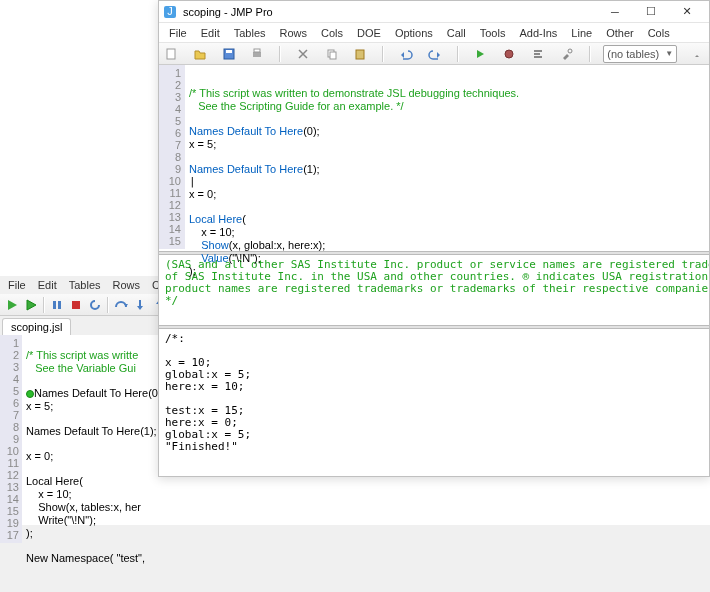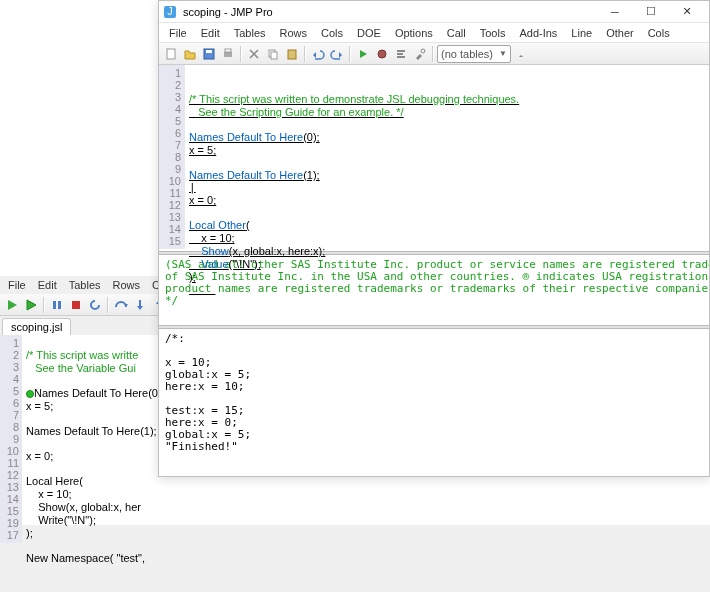--- a/index.html
+++ b/index.html
@@ -4,29 +4,29 @@
 <style>
   * { margin: 0; padding: 0; box-sizing: border-box; font-family: "Segoe UI", Tahoma, sans-serif; font-size: 11px; }
   body { background: #fff; width: 710px; height: 592px; overflow: hidden; }
   .window2 { position: absolute; left: 158px; top: 0; width: 552px; height: 477px; background: #fff; border: 1px solid #c0c0c0; box-shadow: 0 2px 10px rgba(0,0,0,.15); z-index: 2; }
   .titlebar { height: 22px; background: #fff; display: flex; align-items: center; padding: 0 4px; border-bottom: 1px solid #e5e5e5; }
   .titlebar .ticon { width: 14px; height: 14px; margin-right: 6px; display:inline-block; }
   .titlebar .title { flex: 1; color: #000; font-size: 11px; }
   .winbtn { width: 36px; height: 22px; display: flex; align-items: center; justify-content: center; color: #333; }
   .menubar { height: 20px; display: flex; align-items: center; padding: 0 4px; gap: 2px; background: #fff; border-bottom: 1px solid #e5e5e5;}
   .menubar span { padding: 2px 6px; color: #333; }
-  .toolbar { height: 22px; display: flex; align-items: center; padding: 1px 3px; gap: 1px; background: linear-gradient(#fafafa,#ececec); border-bottom: 1px solid #ccc; }
+  .toolbar { height: 22px; display: flex; align-items: center; padding: 1px 3px; gap: 1px; background: linear-gradient(#fafafa,#ececec); border-bottom: 1px solid #ccc; justify-content: space-between; }
   .tbtn { width: 18px; height: 18px; display: flex; align-items: center; justify-content: center; border: 1px solid transparent; border-radius: 2px; }
   .tbtn svg { width: 14px; height: 14px; }
   .tsep { width: 2px; height: 16px; border-left: 1px solid #ccc; border-right: 1px solid #fff; margin: 0 2px; }
   .tblsel { display:inline-flex; align-items:center; height:18px; border:1px solid #a6a6a6; background:#fff; padding:0 3px; color:#555; border-radius:2px;}
   .tblsel .dd { margin-left:6px; font-size:8px; color:#666; }
   .editor { position: relative; background: #fff; }
   .gutter { position:absolute; left:0; top:0; width:26px; background:#e7e7f2; color:#8a8a8a; text-align:right; padding: 2px 4px 2px 0; font-family: Consolas, monospace; font-size:11px; line-height:12px;}
-  .code { margin-left:26px; padding: 16px 4px; font-family: Consolas, monospace; font-size:11px; line-height:12px; white-space: pre; text-decoration: underline; }
+  .code { margin-left:26px; padding: 10px 4px; font-family: Consolas, monospace; font-size:11px; line-height:12px; white-space: pre; }
   .c-comment { color: #1fa21f; }
   .c-ident { color: #0060c0; }
   .splitA { height: 4px; background: #e2e2e2; border-top:1px solid #bbb; border-bottom:1px solid #bbb; }
   .log { background: #fff; color: #1fa21f; font-family: Consolas, monospace; font-size:11px; line-height:12px; padding: 4px 6px; white-space: pre; height: 70px; overflow:hidden;}
   .out { background:#fff; color:#000; font-family: Consolas, monospace; font-size:11px; line-height:12px; padding:4px 6px; white-space:pre;}
   .window1 { position:absolute; left:0; top:276px; width:710px; height:316px; background:#f0f0f0; z-index:1;}
   .menubar1 { height:18px; display:flex; align-items:center; padding:0 2px; gap:0px; color:#333;}
   .menubar1 span { padding:1px 6px; }
   .toolbar1 { height:22px; display:flex; align-items:center; gap:1px; padding:1px 3px; background: linear-gradient(#fafafa,#ececec); border-bottom:1px solid #ccc;}
   .tab { display:inline-flex; align-items:center; padding:2px 8px; background:#fff; border:1px solid #c9c9c9; border-bottom:none; border-radius:3px 3px 0 0; margin:2px 14px 0 2px; font-size:11px;}
@@ -142,21 +142,21 @@
 
 <span class="bp"></span><span>Names Default To Here(0);</span>
 <span>x = 5;</span>
 
 <span>Names Default To Here(1);</span>
 
 <span>x = 0;</span>
 
 <span>Local Here(</span>
 <span>    x = 10;</span>
-<span>    Show(x, global:x, her</span>
+<span>    Show(x, tables:x, her</span>
 <span>    Write("\!N");</span>
 <span>);</span>
 
 <span>New Namespace( "test",</span>
     </div>
   </div>
 </div>
 
 <div class="bottom">
   <div class="panel">
@@ -329,21 +329,21 @@
 <span class="c-comment">/* This script was written to demonstrate JSL debugging techniques.</span>
 <span class="c-comment">   See the Scripting Guide for an example. */</span>
 
 <span class="c-ident">Names Default To Here</span><span>(0);</span>
 <span>x = 5;</span>
 
 <span class="c-ident">Names Default To Here</span><span>(1);</span>
 |
 <span>x = 0;</span>
 
-<span class="c-ident">Local Other</span><span>(</span>
+<span class="c-ident">Local Here</span><span>(</span>
 <span>    x = 10;</span>
 <span class="c-ident">    Show</span><span>(x, global:x, here:x);</span>
 <span class="c-ident">    Value</span><span>("\!N");</span>
 <span>);</span>
     </div>
   </div>
   <div class="splitA"></div>
   <div class="log">(SAS and all other SAS Institute Inc. product or service names are registered trademarks or trademarks
 of SAS Institute Inc. in the USA and other countries. ® indicates USA registration. Other brand and
 product names are registered trademarks or trademarks of their respective companies.)

